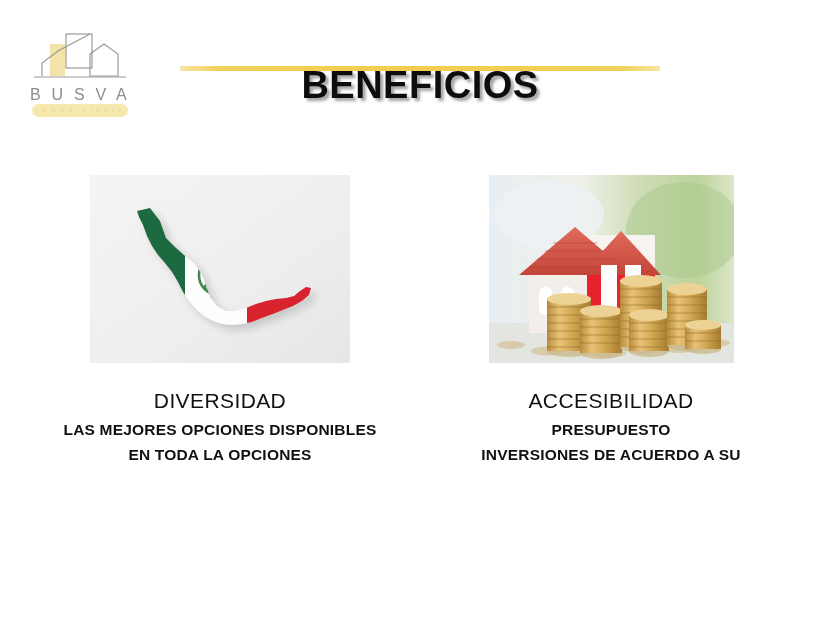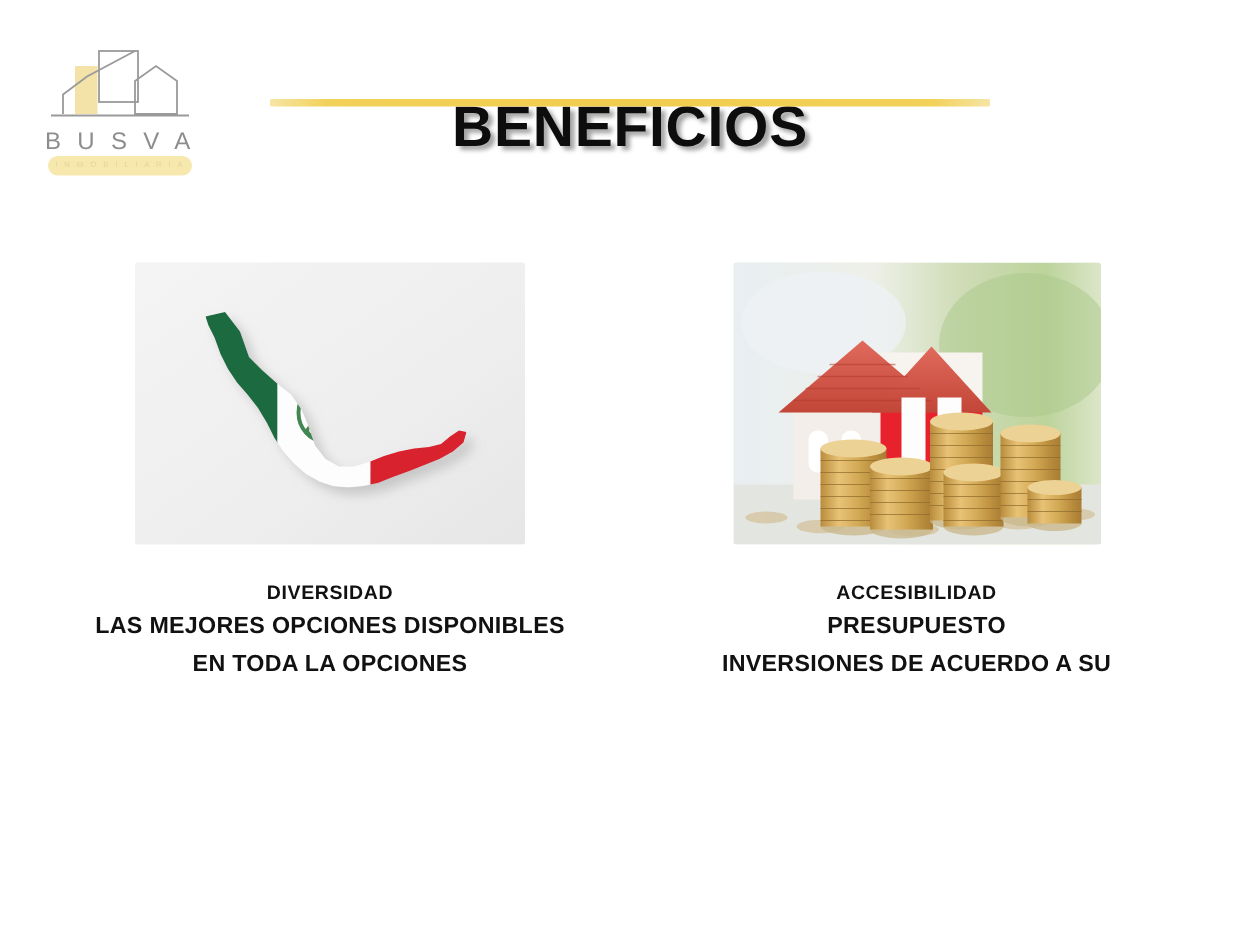--- a/index.html
+++ b/index.html
@@ -107,22 +107,22 @@
   .photo-house { width: 245px; height: 188px; background: #eef1ea; }
 
   .photo svg { display: block; width: 100%; height: 100%; }
 
   .caption {
     margin-top: 22px;
     text-align: center;
     color: #111111;
   }
   .caption-title {
-    font-size: 13px;
-    font-weight: bold;
+    font-size: 21px;
+    font-weight: normal;
     letter-spacing: 0.4px;
     line-height: 1.5;
   }
   .caption-body {
     font-size: 15.5px;
     font-weight: 700;
     letter-spacing: 0.2px;
     line-height: 1.62;
   }
 </style>

